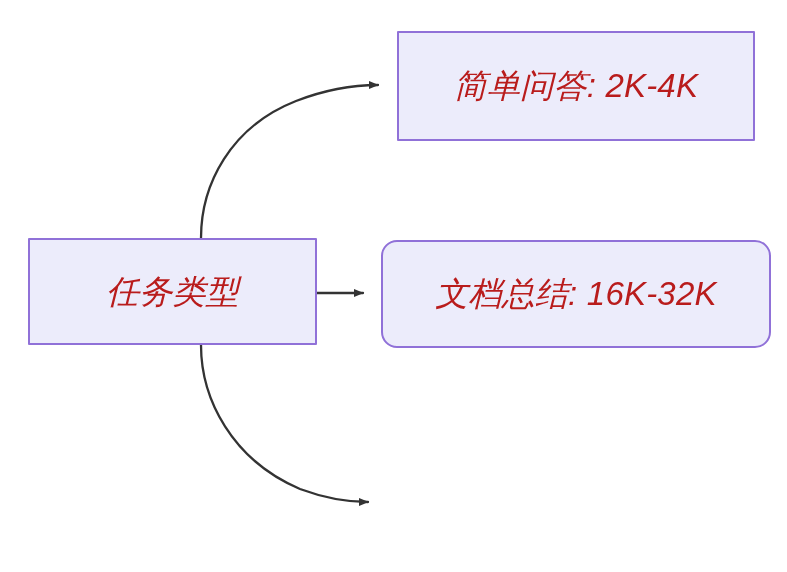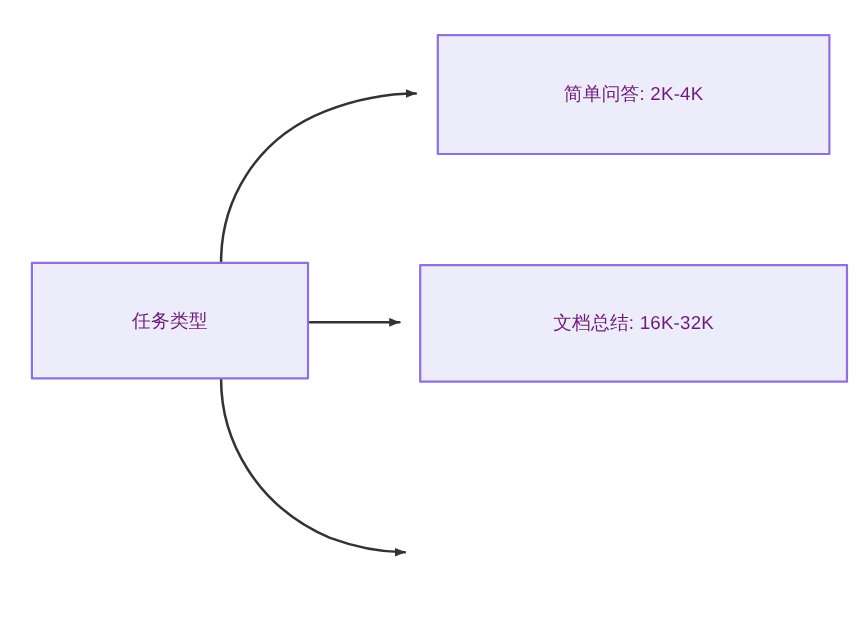--- a/index.html
+++ b/index.html
@@ -30,43 +30,45 @@
     box-sizing: border-box;
     background: #ececfb;
     border: 2px solid #9071d8;
     border-radius: 1px;
     display: flex;
     align-items: center;
     justify-content: center;
     text-align: center;
   }
   .node-label {
-    color: #701a75;
-    font-size: 17px;
+    color: #b91c1c;
+    font-size: 33px;
     line-height: 1.25;
     letter-spacing: 0.2px;
     white-space: nowrap;
+    font-style: italic;
   }
   #node-root {
     left: 28px;
     top: 238px;
-    width: 253px;
+    width: 289px;
     height: 107px;
   }
   #node-simple-qa {
     left: 397px;
     top: 31px;
     width: 358px;
     height: 110px;
   }
   #node-doc-summary {
     left: 381px;
     top: 240px;
     width: 390px;
     height: 108px;
+    border-radius: 16px;
   }
   #node-multi-doc {
     left: 387px;
     top: 447px;
     width: 378px;
     height: 108px;
   }
 </style>
 </head>
 <body>

